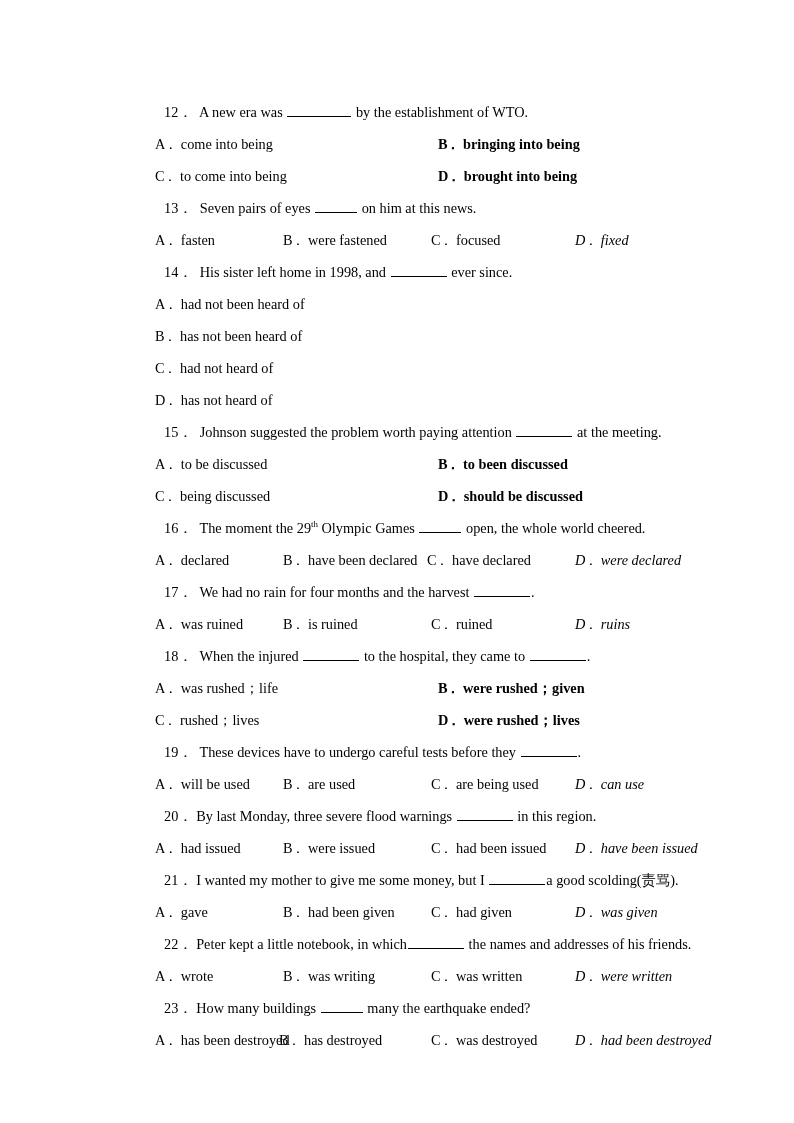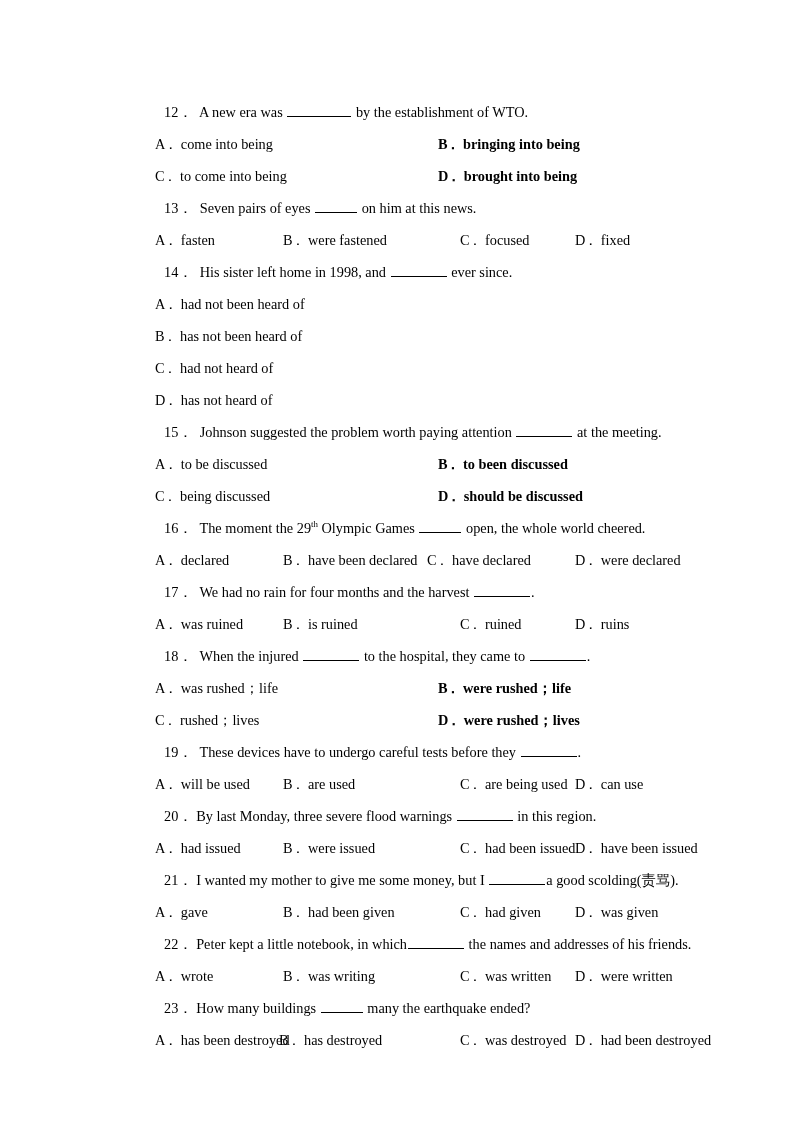--- a/index.html
+++ b/index.html
@@ -43,22 +43,22 @@
     position: relative;
   }
   .opt {
     position: absolute;
     top: 0;
     white-space: nowrap;
   }
   
   .c1 { left: 0px; }
   .c2 { left: 128px; }
-  .c3 { left: 305px; }
-  .c4 { left: 420px; }
+  .c3 { left: 276px; }
+  .c4 { left: 420px; font-style: italic; }
   
   .h1 { left: 0px; }
   .h2 { left: 283px; font-weight: bold; }
   
   .f1 { left: 0px; }
   .sep {
     letter-spacing: -0.12em;
     padding-right: 1px;
   }
   .blank {
@@ -138,21 +138,21 @@
     <div class="optrow">
       <span class="opt c1"><span class="sep">A．</span><span class="nowrapspace"> </span><span>was ruined</span></span>
       <span class="opt c2"><span class="sep">B．</span><span class="nowrapspace"> </span><span>is ruined</span></span>
       <span class="opt c3"><span class="sep">C．</span><span class="nowrapspace"> </span><span>ruined</span></span>
       <span class="opt c4"><span class="sep">D．</span><span class="nowrapspace"> </span><span>ruins</span></span>
     </div>
 
     <div class="qline"><span>18．</span><span class="nowrapspace">  </span><span>When the injured </span><span class="blank b-md"></span><span> to the hospital, they came to </span><span class="blank b-md"></span><span>.</span></div>
     <div class="optrow">
       <span class="opt h1"><span class="sep">A．</span><span class="nowrapspace"> </span><span>was rushed；life</span></span>
-      <span class="opt h2"><span class="sep">B．</span><span class="nowrapspace"> </span><span>were rushed；life</span></span>
+      <span class="opt h2"><span class="sep">B．</span><span class="nowrapspace"> </span><span>were rushed；given</span></span>
     </div>
     <div class="optrow">
       <span class="opt h1"><span class="sep">C．</span><span class="nowrapspace"> </span><span>rushed；lives</span></span>
       <span class="opt h2"><span class="sep">D．</span><span class="nowrapspace"> </span><span>were rushed；lives</span></span>
     </div>
 
     <div class="qline"><span>19．</span><span class="nowrapspace">  </span><span>These devices have to undergo careful tests before they </span><span class="blank b-md"></span><span>.</span></div>
     <div class="optrow">
       <span class="opt c1"><span class="sep">A．</span><span class="nowrapspace"> </span><span>will be used</span></span>
       <span class="opt c2"><span class="sep">B．</span><span class="nowrapspace"> </span><span>are used</span></span>

